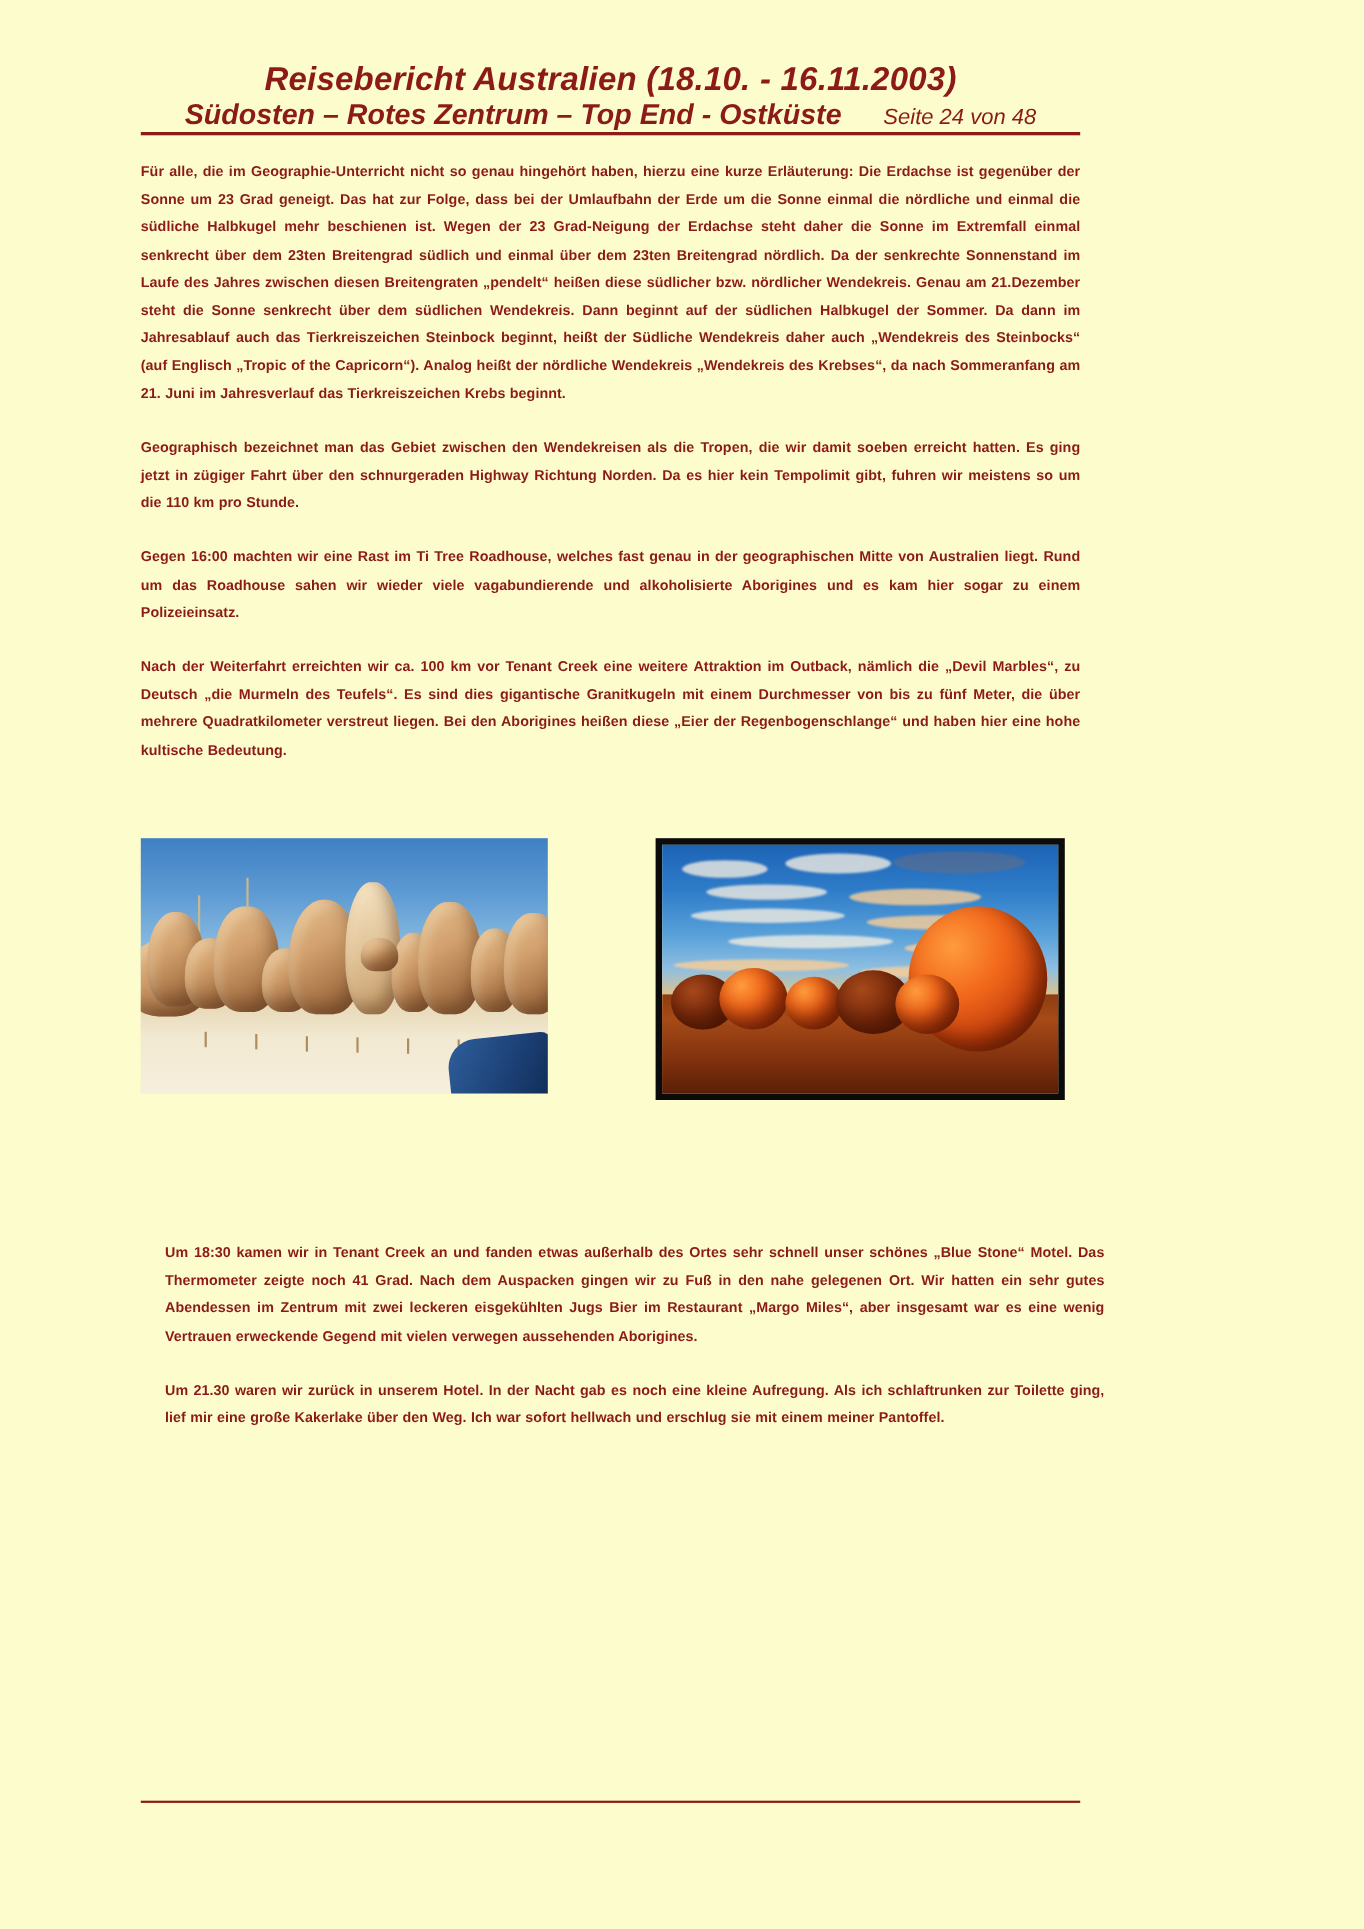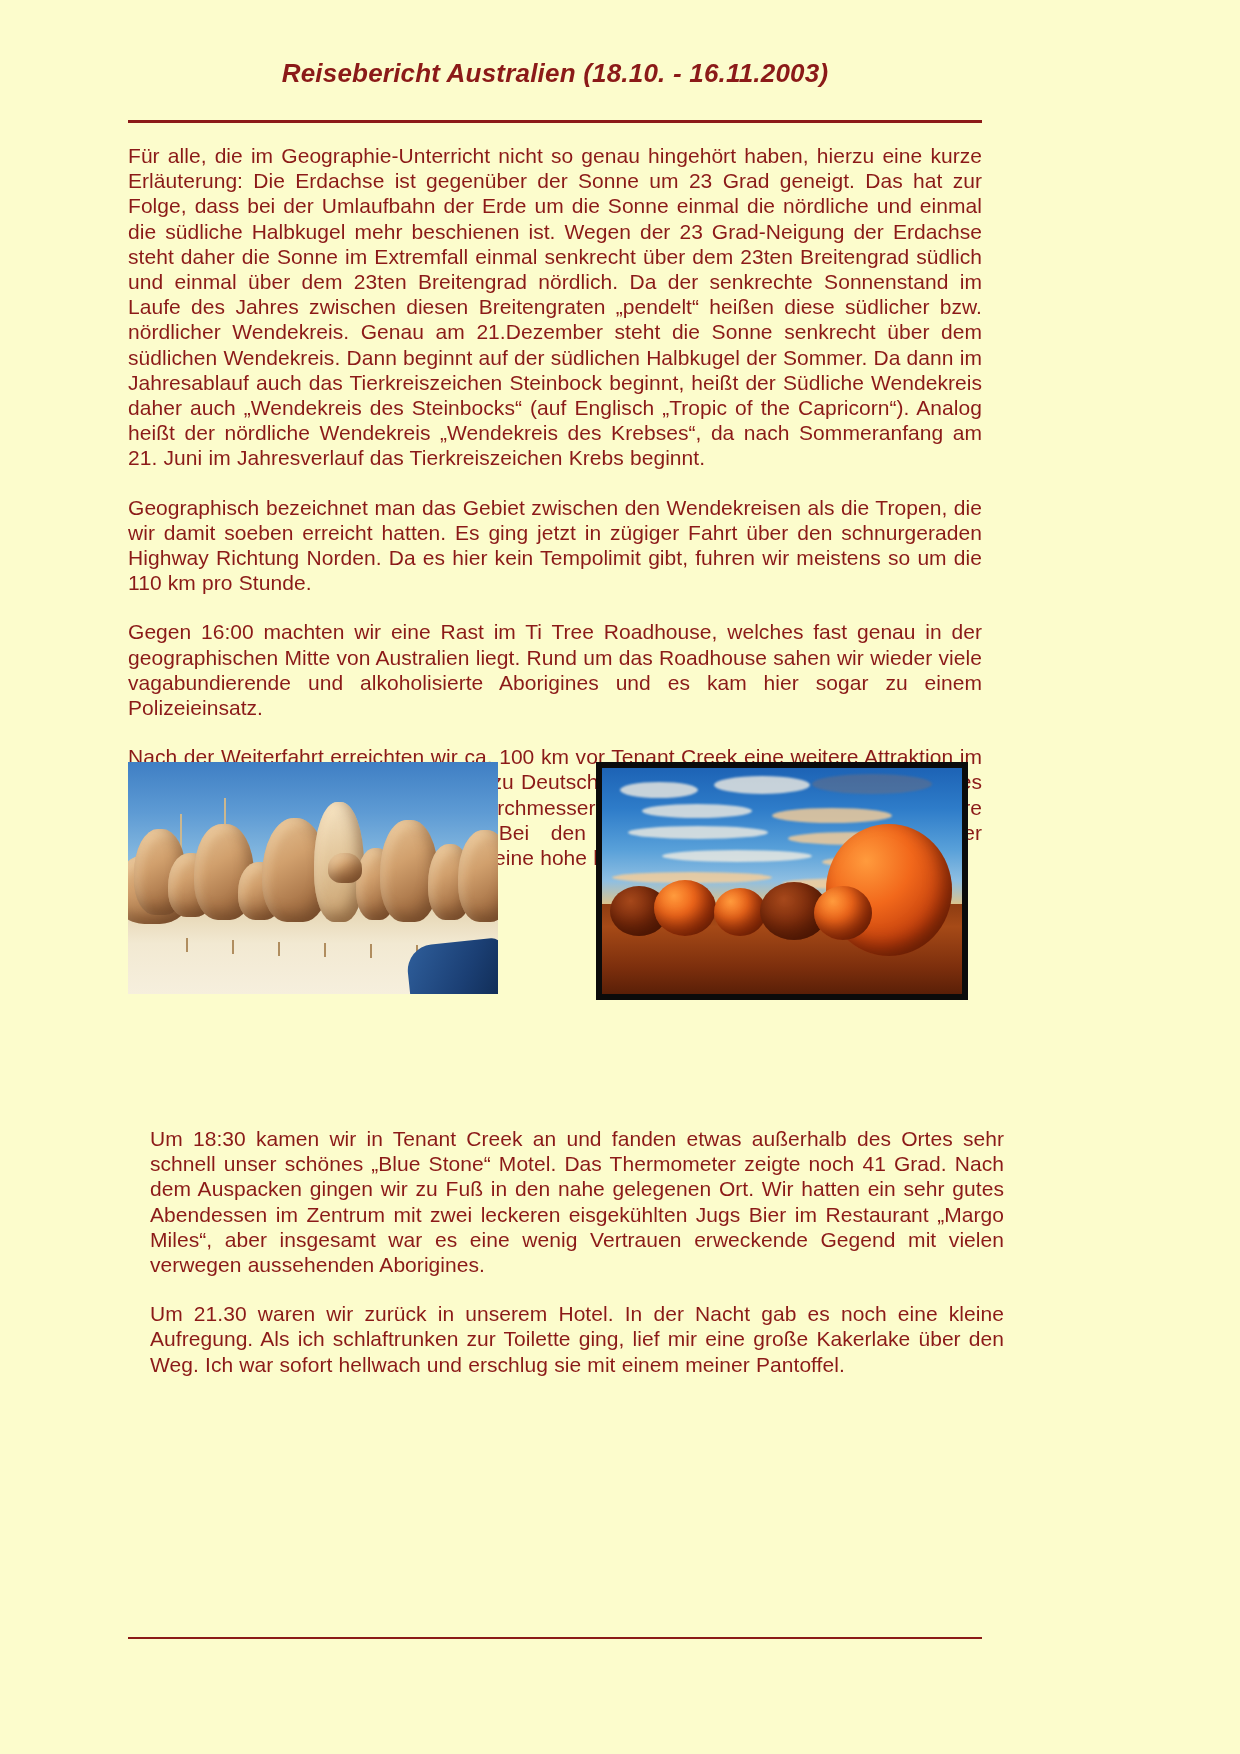--- a/index.html
+++ b/index.html
@@ -26,21 +26,21 @@
 
   
   .header {
     position: absolute;
     left: 128px;
     top: 58px;
     width: 854px;
   }
   .header-line1 {
     text-align: center;
-    font-size: 26px;
+    font-size: 30px;
     font-style: italic;
     font-weight: bold;
     font-stretch: condensed;
     letter-spacing: 0.2px;
     color: #8b1a18;
     line-height: 30px;
     white-space: nowrap;
   }
   .header-line2row {
     display: flex;
@@ -74,25 +74,25 @@
 
   
   .content {
     position: absolute;
     left: 128px;
     top: 143px;
     width: 854px;
   }
   p.para {
     margin: 0 0 24px 0;
-    font-size: 21px;
+    font-size: 13px;
     line-height: 25.2px;
     text-align: justify;
     text-align-last: left;
-    font-weight: normal;
+    font-weight: bold;
     letter-spacing: 0.05px;
     word-spacing: 0.3px;
     color: #8b1a18;
     -webkit-hyphens: none;
     hyphens: none;
   }
 
   
   .figures {
     position: absolute;
@@ -229,20 +229,24 @@
     letter-spacing: 0.1px;
   }
 </style>
 </head>
 <body>
 
 <div class="page">
 
   <div class="header">
     <div class="header-line1">Reisebericht Australien (18.10.  -  16.11.2003)</div>
+    <div class="header-line2row">
+      <span class="header-line2">Südosten – Rotes Zentrum – Top End - Ostküste</span>
+      <span class="header-page">Seite 24 von 48</span>
+    </div>
   </div>
   <div class="header-rule"></div>
 
   <div class="content">
     <p class="para">Für alle, die im Geographie-Unterricht nicht so genau hingehört haben, hierzu eine kurze Erläuterung: Die Erdachse ist gegenüber der Sonne um 23 Grad geneigt. Das hat zur Folge, dass bei der Umlaufbahn der Erde um die Sonne einmal die nördliche und einmal die südliche Halbkugel mehr beschienen ist. Wegen der 23 Grad-Neigung  der Erdachse steht daher die Sonne im Extremfall einmal senkrecht über dem 23ten Breitengrad südlich und einmal über dem 23ten Breitengrad nördlich. Da der senkrechte Sonnenstand im Laufe des Jahres zwischen diesen Breitengraten „pendelt“ heißen diese südlicher bzw. nördlicher Wendekreis. Genau am 21.Dezember steht die Sonne senkrecht über dem südlichen Wendekreis. Dann beginnt auf der südlichen Halbkugel der Sommer. Da dann im Jahresablauf auch das Tierkreiszeichen Steinbock beginnt, heißt der Südliche Wendekreis daher auch „Wendekreis des Steinbocks“ (auf Englisch „Tropic of the Capricorn“). Analog heißt der nördliche Wendekreis „Wendekreis des Krebses“, da nach Sommeranfang am 21. Juni im Jahresverlauf das Tierkreiszeichen Krebs beginnt.</p>
     <p class="para">Geographisch bezeichnet man das Gebiet zwischen den Wendekreisen als die Tropen, die wir damit soeben erreicht hatten. Es ging jetzt in zügiger Fahrt über den schnurgeraden Highway Richtung Norden. Da es hier kein Tempolimit gibt, fuhren wir meistens so um die 110 km pro Stunde.</p>
     <p class="para">Gegen 16:00 machten wir eine Rast im Ti Tree Roadhouse, welches fast genau in der geographischen Mitte von Australien liegt. Rund um das Roadhouse sahen wir wieder viele vagabundierende und alkoholisierte Aborigines und es kam hier sogar zu einem Polizeieinsatz.</p>
     <p class="para">Nach der Weiterfahrt erreichten wir ca. 100 km vor Tenant Creek eine weitere Attraktion im Outback, nämlich die „Devil Marbles“, zu Deutsch „die Murmeln des Teufels“. Es sind dies gigantische Granitkugeln mit einem Durchmesser von bis zu fünf Meter, die über mehrere Quadratkilometer verstreut liegen. Bei den Aborigines heißen diese „Eier der Regenbogenschlange“ und haben hier eine hohe kultische Bedeutung.</p>
   </div>
 

